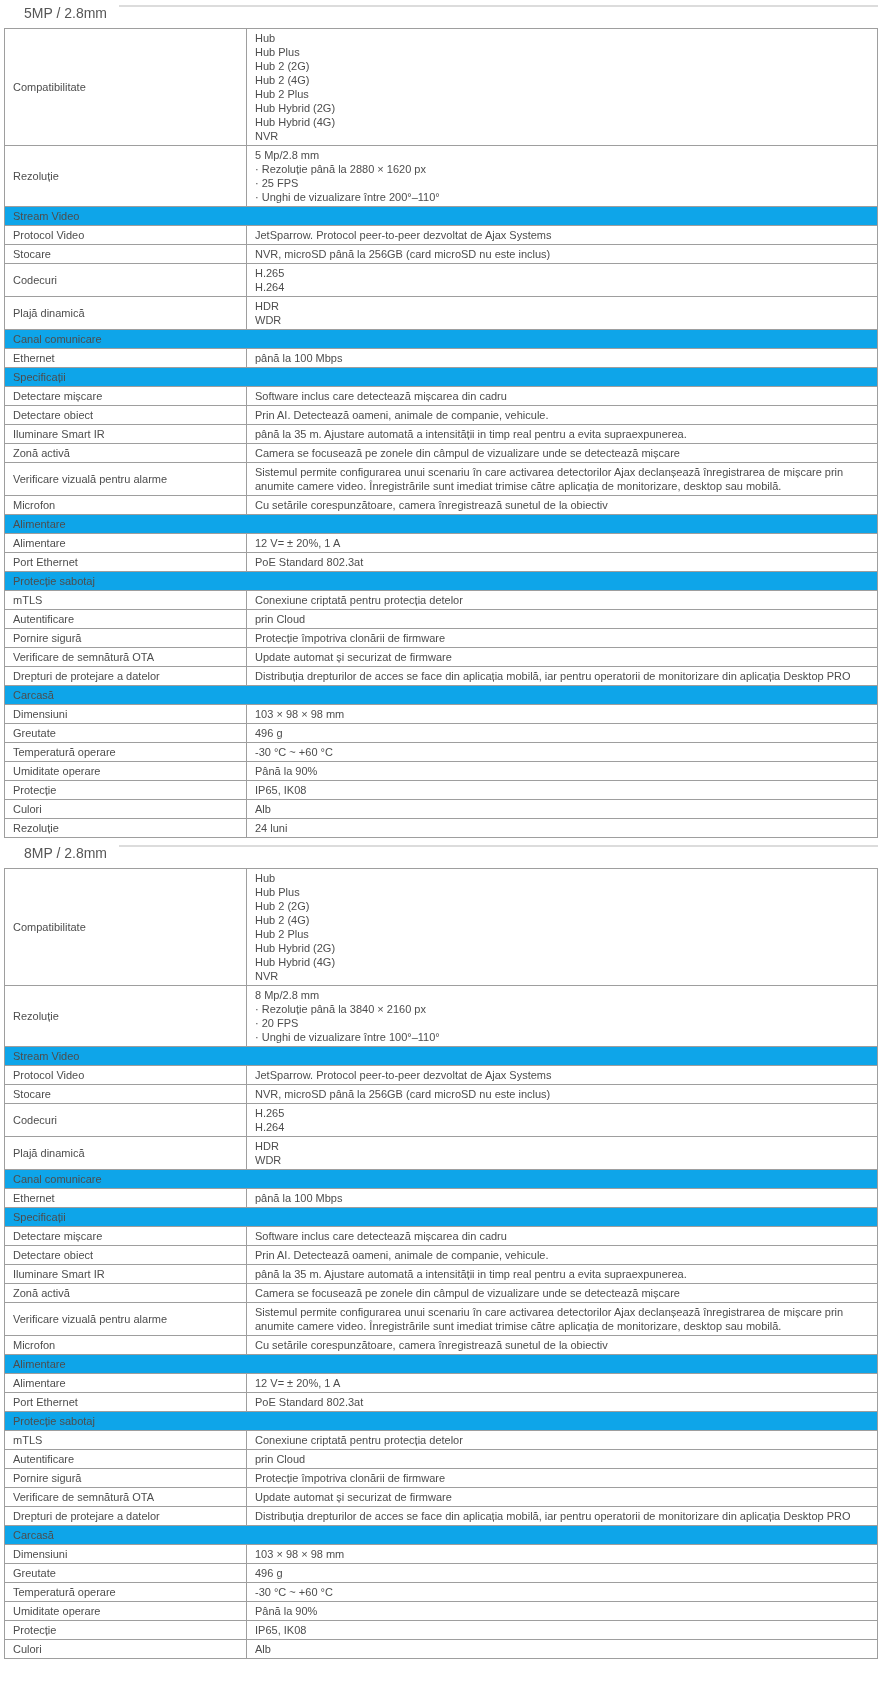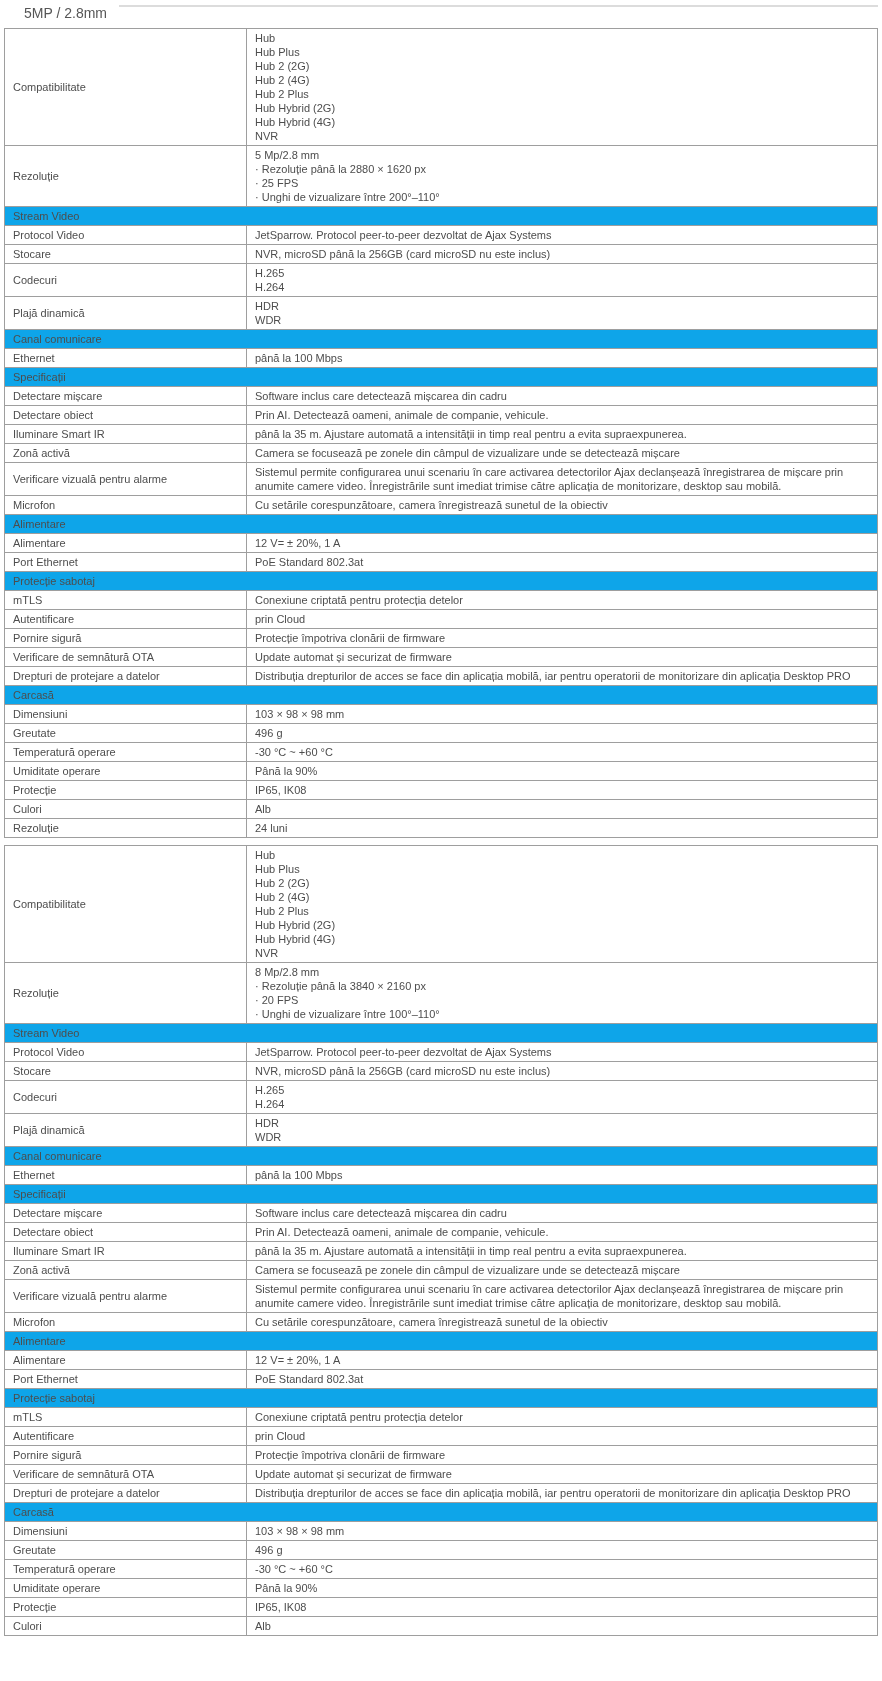--- a/index.html
+++ b/index.html
@@ -203,20 +203,24 @@
             <td>Alb</td>
           </tr>
           <tr>
             <td>Rezoluție</td>
             <td>24 luni</td>
           </tr>
         </tbody>
       </table>
     </div>
     <div>
+      <div class="section-title">
+        <span class="title-text">8MP / 2.8mm</span>
+        <span class="title-rule"></span>
+      </div>
       <table class="spec-table">
         <colgroup>
           <col class="label-col">
           <col class="value-col">
         </colgroup>
         <tbody>
           <tr>
             <td>Compatibilitate</td>
             <td>Hub
 Hub Plus

